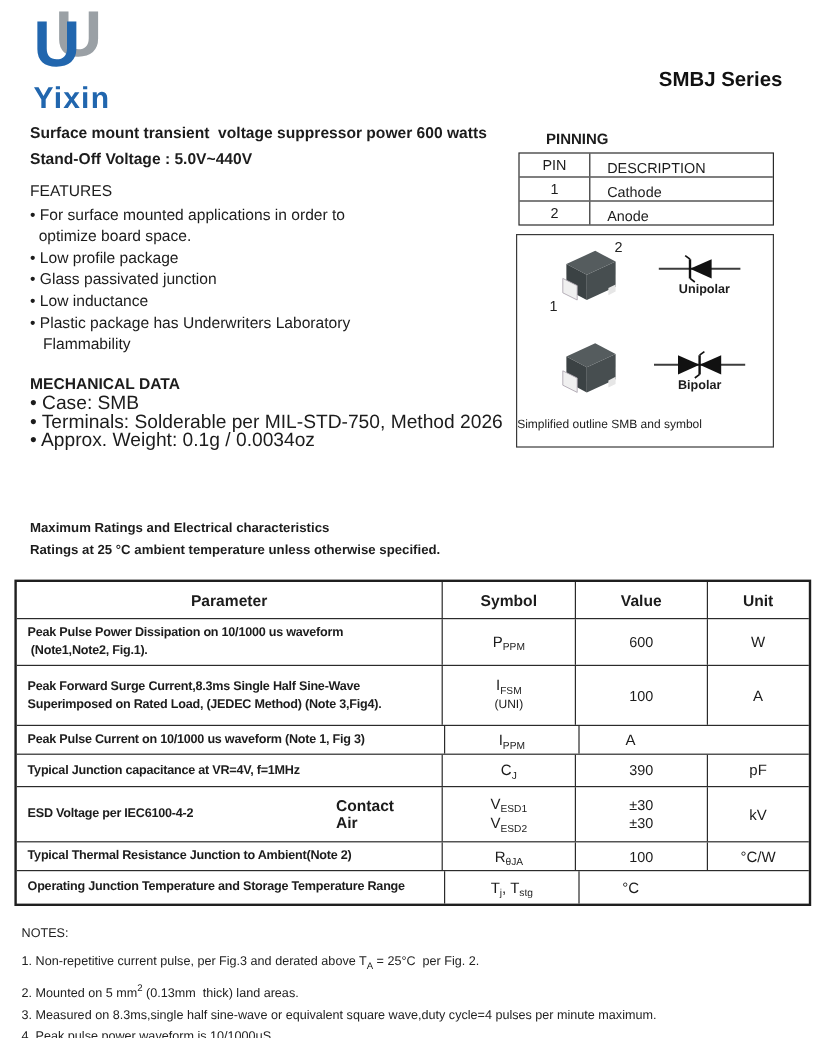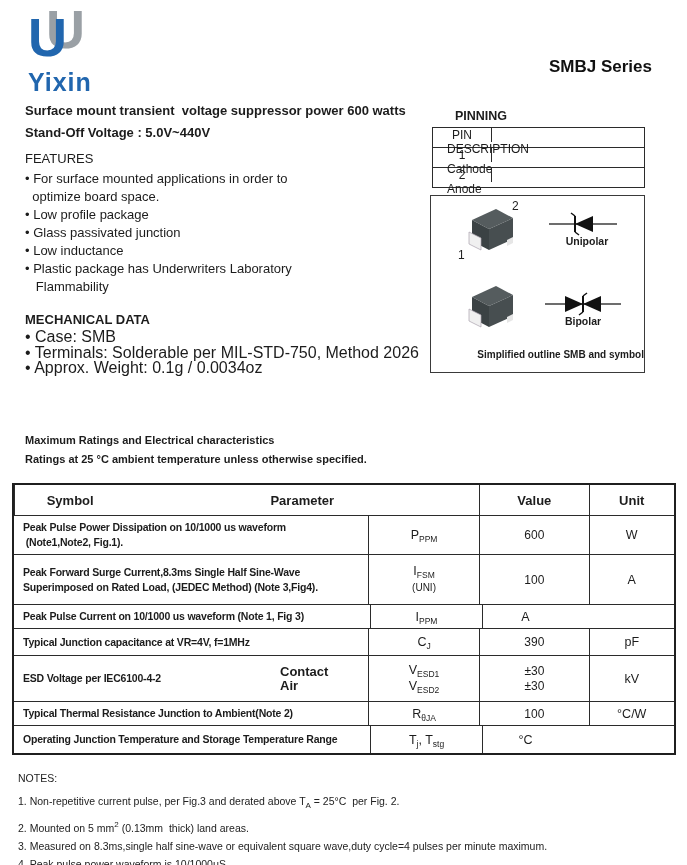--- a/index.html
+++ b/index.html
@@ -19,39 +19,39 @@
   .intro{position:absolute;left:25px;top:100px;font-size:13px;font-weight:bold;line-height:22px;white-space:pre;}
   
   .features-title{position:absolute;left:25px;top:151px;font-size:13px;}
   .features-list{position:absolute;left:25px;top:170px;font-size:13px;line-height:18px;}
   .features-list .f-item{white-space:pre-wrap;}
   .mech-title{position:absolute;left:25px;top:312px;font-size:13px;font-weight:bold;}
   .mech-list{position:absolute;left:25px;top:329px;font-size:16px;line-height:15.5px;}
   
   .pinning-title{position:absolute;left:455px;top:109px;font-size:12.5px;font-weight:bold;}
   .pin-table{position:absolute;left:432px;top:127px;width:211px;border:1.5px solid #2b2b2b;border-collapse:collapse;font-size:12px;}
-  .pin-table .p-row{display:flex;height:19px;align-items:flex-start;border-top:1px solid #2b2b2b;flex-direction:column;}
+  .pin-table .p-row{display:flex;height:19px;align-items:flex-end;border-top:1px solid #2b2b2b;}
   .pin-table .p-row:first-child{border-top:none;}
   .pin-table .p-c1{width:58px;text-align:center;border-right:1px solid #2b2b2b;align-self:stretch;display:flex;align-items:center;justify-content:center;}
   .pin-table .p-c2{flex:1;padding-left:14px;}
   
   .outline-box{position:absolute;left:430px;top:195px;width:213px;height:176px;border:1.5px solid #3a3a3a;}
   .pkg{position:absolute;}
   .pkg-1{left:32px;top:9px;}
   .pkg-2{left:32px;top:86px;}
   .pin-num{position:absolute;font-size:12px;color:#222;}
   .pin-num-2{left:81px;top:3px;}
   .pin-num-1{left:27px;top:52px;}
   .sym{position:absolute;}
   .sym-uni{left:116px;top:16px;}
   .sym-bi{left:112px;top:96px;}
   .sym-label{position:absolute;font-size:10.5px;font-weight:bold;text-align:center;width:80px;}
   .lbl-uni{left:116px;top:39px;}
   .lbl-bi{left:112px;top:119px;}
-  .outline-caption{position:absolute;left:0;bottom:12px;width:100%;text-align:right;font-size:10px;font-weight:bold;}
+  .outline-caption{position:absolute;left:0;bottom:12px;width:100%;text-align:left;font-size:10px;font-weight:normal;}
   
   .ratings{position:absolute;left:25px;top:431px;font-size:11px;font-weight:bold;line-height:18.5px;}
   
   .main-table{position:absolute;left:12px;top:483px;width:664px;border:2px solid #1f1f1f;box-sizing:border-box;}
   .t-row{display:flex;border-top:1px solid #2b2b2b;box-sizing:border-box;}
   .t-row.t-head{border-top:none;}
   .t-cell{display:flex;align-items:center;box-sizing:border-box;}
   .c1{width:356px;justify-content:flex-start;padding-left:9px;}
   .c2{width:112px;justify-content:center;border-left:1px solid #2b2b2b;}
   .c3{width:110px;justify-content:center;border-left:1px solid #2b2b2b;}
@@ -165,22 +165,22 @@
     <div class="outline-caption">Simplified outline SMB and symbol</div>
   </div>
 
   <div class="ratings">
     <div>Maximum Ratings and Electrical characteristics</div>
     <div>Ratings at 25 °C ambient temperature unless otherwise specified.</div>
   </div>
 
   <div class="main-table">
     <div class="t-row t-head">
+      <div class="t-cell c1">Parameter</div>
       <div class="t-cell c2">Symbol</div>
-      <div class="t-cell c1">Parameter</div>
       <div class="t-cell c3">Value</div>
       <div class="t-cell c4">Unit</div>
     </div>
 
     <div class="t-row" style="height:39px">
       <div class="t-cell c1">
           <span class="param">Peak Pulse Power Dissipation on 10/1000 us waveform
  (Note1,Note2, Fig.1).</span>
         </div>
       <div class="t-cell c2">

